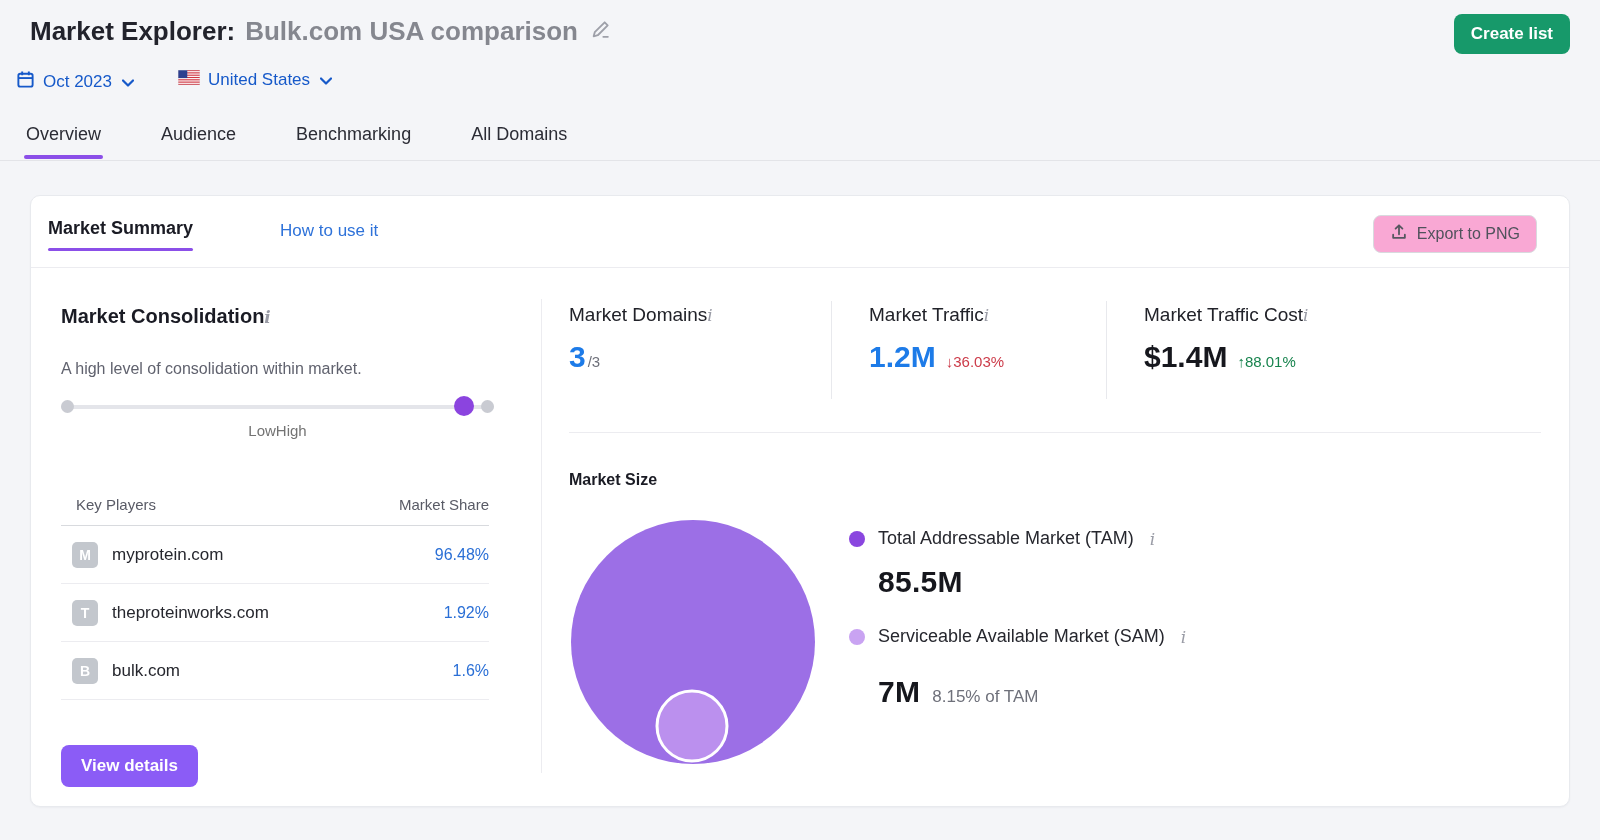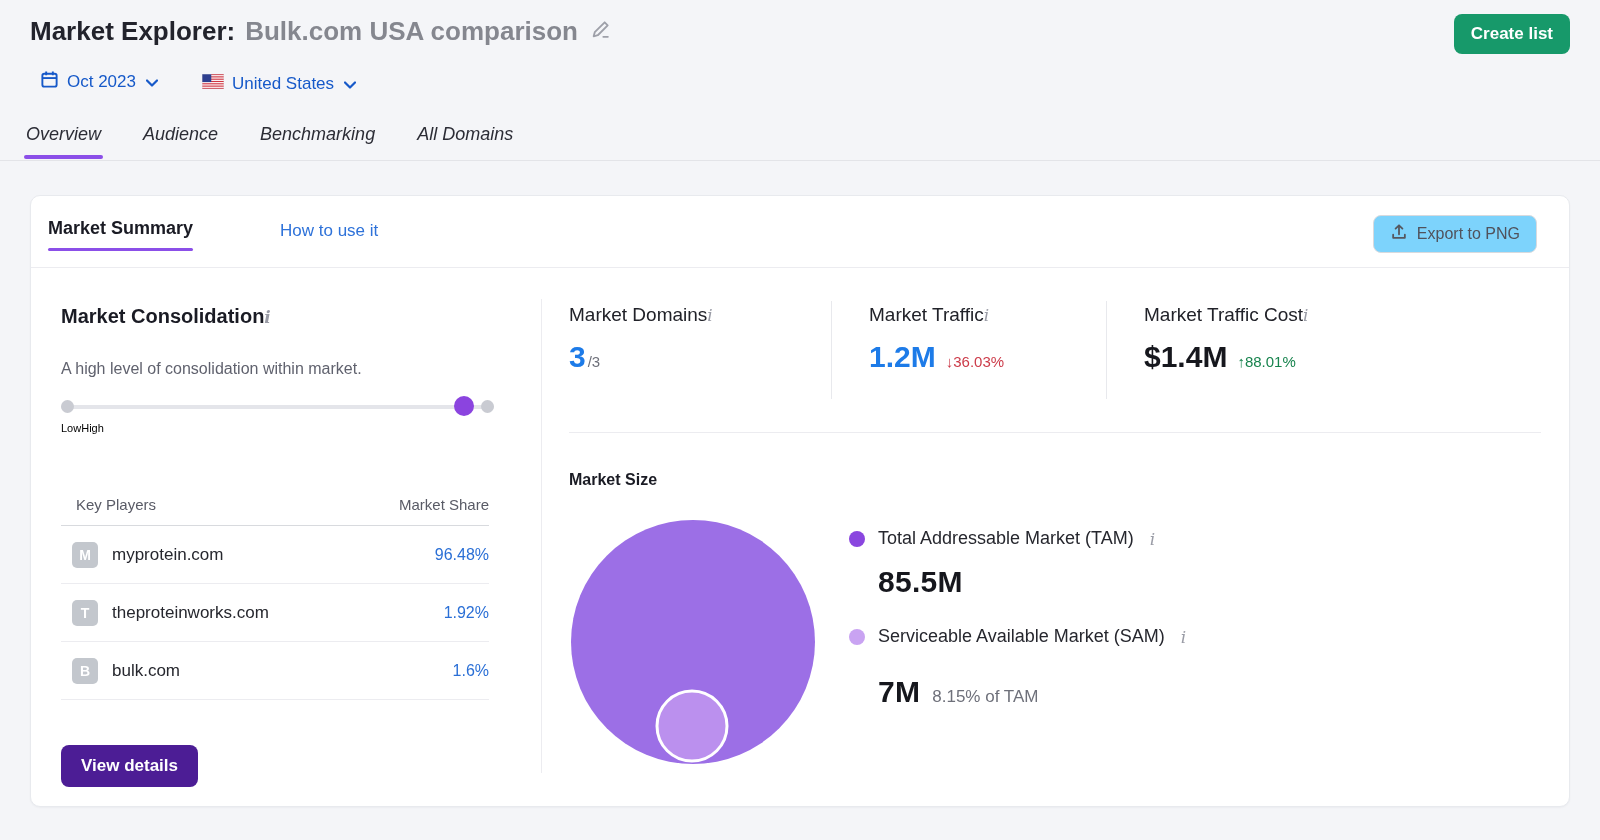--- a/index.html
+++ b/index.html
@@ -13,58 +13,58 @@
 
   
   .page-title { left:30px; top:16px; font-size:26px; font-weight:bold; color:#22232c; white-space:nowrap; display:flex; align-items:center; gap:10px; }
   .page-title .title-name { color:#85878f; }
   .edit-icon { color:#9ea0a9; cursor:pointer; margin-left:2px; }
   .create-list-btn {
     right:30px; top:14px; height:40px; padding:0 17px;
     background:#17996a; color:#fff; border:none; border-radius:8px;
     font-size:17px; font-weight:bold; font-family:inherit; cursor:pointer;
   }
-  .selectors { left:40px; top:70px; display:flex; align-items:flex-end; gap:44px; }
+  .selectors { left:16px; top:70px; display:flex; align-items:flex-start; gap:44px; }
   .selector { display:flex; align-items:center; gap:8px; color:#1659c9; font-size:17px; cursor:pointer; }
   .chev { margin-left:2px; }
 
-  .tabs { left:26px; top:124px; display:flex; gap:42px;font-style:italic; }
+  .tabs { left:26px; top:124px; display:flex; gap:60px; }
   .tab { font-size:18px; color:#2b2c35; padding-bottom:14px; position:relative; cursor:pointer; white-space:nowrap; }
   .tab.active::after { content:""; position:absolute; left:-2px; right:-2px; bottom:0; height:4px; border-radius:3px; background:#8b4fe8; }
   .tabs-border { left:0; top:160px; width:1600px; height:1px; background:#e3e4e8; }
 
   
   .card { left:30px; top:195px; width:1540px; height:612px; background:#fff; border:1px solid #e8eaee; border-radius:10px; box-shadow:0 1px 2px rgba(30,32,40,.04); }
   .card-tab { left:17px; top:22px; font-size:18px; font-weight:bold; color:#1a1b24; padding-bottom:12px; cursor:pointer; }
   .card-tab::after { content:""; position:absolute; left:0; right:0; bottom:0; height:3px; border-radius:2px; background:#8b4fe8; }
   .help-link { left:249px; top:25px; font-size:17px; color:#2e72d9; cursor:pointer; }
   .export-btn { right:32px; top:19px; height:38px; padding:0 16px; display:flex; align-items:center; gap:9px;
-    background:#7dd3fc; border:1px solid #d8dade; border-radius:8px; color:#50525c; font-size:16px; font-family:inherit; cursor:pointer; }
+    background:#f9a8d4; border:1px solid #d8dade; border-radius:8px; color:#50525c; font-size:16px; font-family:inherit; cursor:pointer; }
   .card-header-divider { left:0; top:71px; width:100%; height:1px; background:#ececf0; }
 
   .info { font-family:"DejaVu Serif",serif; font-style:italic; color:#9a9ca6; font-size:17px; cursor:pointer; }
 
   
   .mc-title { left:30px; top:109px; font-size:20px; font-weight:600; color:#1a1b24; display:flex; align-items:baseline; }
   .mc-desc { left:30px; top:164px; font-size:16px; color:#60626e; }
   .slider { left:30px; top:199px; width:433px; height:22px; }
   .slider .track { position:absolute; left:0; right:0; top:10px; height:4px; border-radius:2px; background:#e4e5ea; }
   .dot { position:absolute; border-radius:50%; background:#c9cbd2; width:13px; height:13px; top:5px; }
   .dot.start { left:0; }
   .dot.end { right:0; }
   .handle { position:absolute; width:20px; height:20px; border-radius:50%; background:#8b44df; top:1px; cursor:grab; }
-  .slider-labels { left:30px; top:226px; width:433px; display:flex; justify-content:flex-start; font-size:11px; color:#000000; }
+  .slider-labels { left:30px; top:226px; width:433px; display:flex; justify-content:center; font-size:15px; color:#737373; }
 
   .kp-table { left:30px; top:300px; width:428px; }
   .kp-head { display:flex; justify-content:space-between; font-size:15px; color:#595b66; padding:0 0 12px 15px; border-bottom:1px solid #d8dade; }
   .kp-row { display:flex; align-items:center; height:58px; border-bottom:1px solid #ececf0; cursor:pointer; }
   .kp-avatar { width:26px; height:26px; border-radius:5px; background:#c3c7cd; color:#fff; font-size:14px; font-weight:bold; display:flex; align-items:center; justify-content:center; margin:0 14px 0 11px; }
   .kp-domain { font-size:17px; color:#26272e; flex:1; }
   .kp-share { font-size:16px; color:#2a6fd6; cursor:pointer; }
-  .view-details-btn { left:30px; top:549px; height:42px; padding:0 20px; background:#4c1d95; color:#fff; border:none; border-radius:8px; font-size:17px; font-weight:bold; font-family:inherit; cursor:pointer; }
+  .view-details-btn { left:30px; top:549px; height:42px; padding:0 20px; background:#8b5cf6; color:#fff; border:none; border-radius:8px; font-size:17px; font-weight:bold; font-family:inherit; cursor:pointer; }
 
   .v-divider { left:510px; top:103px; width:1px; height:474px; background:#ececf0; }
 
   
   .stat { top:108px; }
   .stat-0 { left:538px; } .stat-1 { left:838px; } .stat-2 { left:1113px; }
   .stat-label { font-size:19px; color:#212229; display:flex; align-items:baseline; white-space:nowrap; }
   .stat-value-row { margin-top:14px; display:flex; align-items:baseline; gap:10px; }
   .stat-value { font-size:30px; font-weight:bold; }
   .stat-value.blue { color:#1d7be8; } .stat-value.dark { color:#16171d; }

